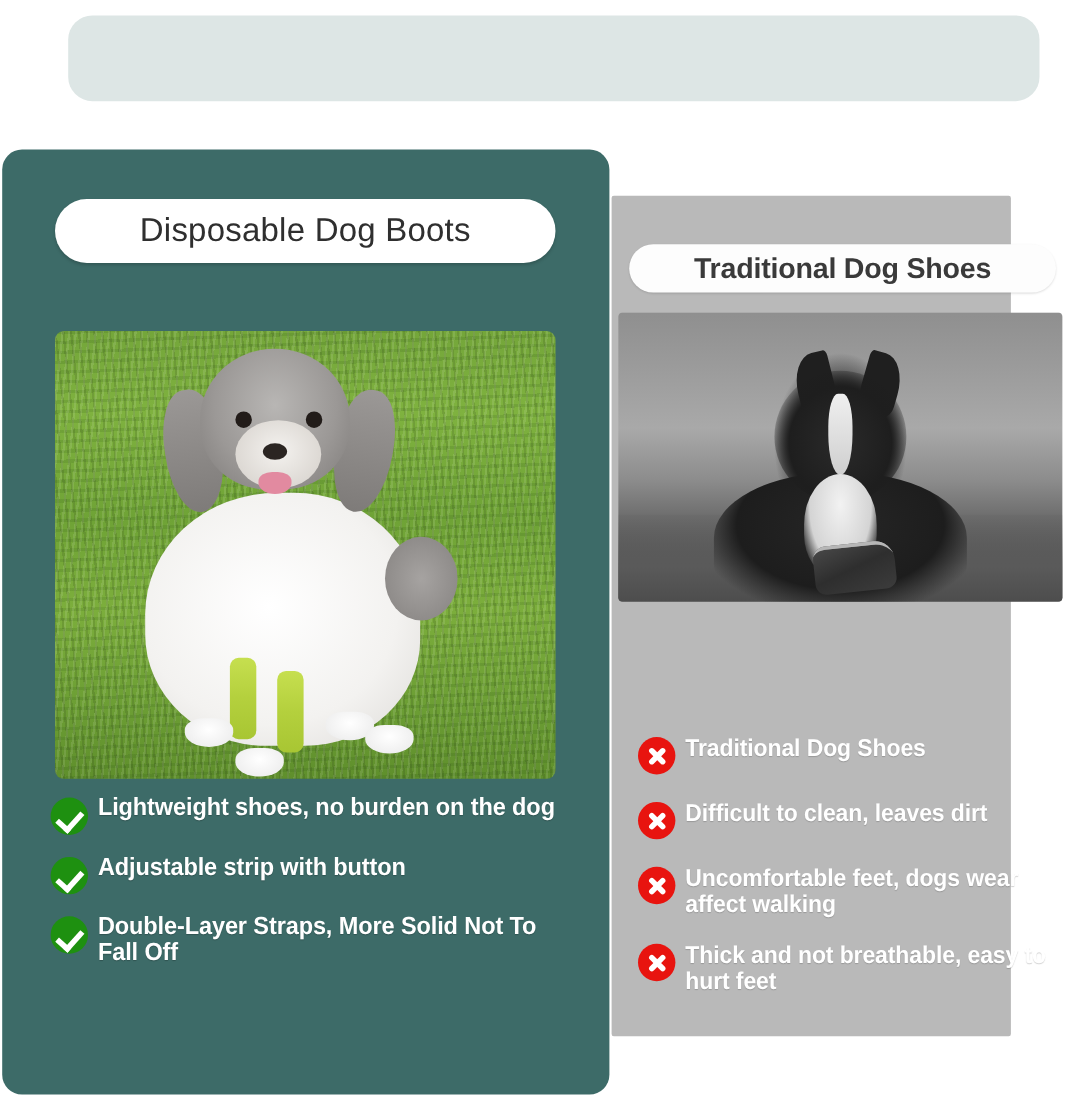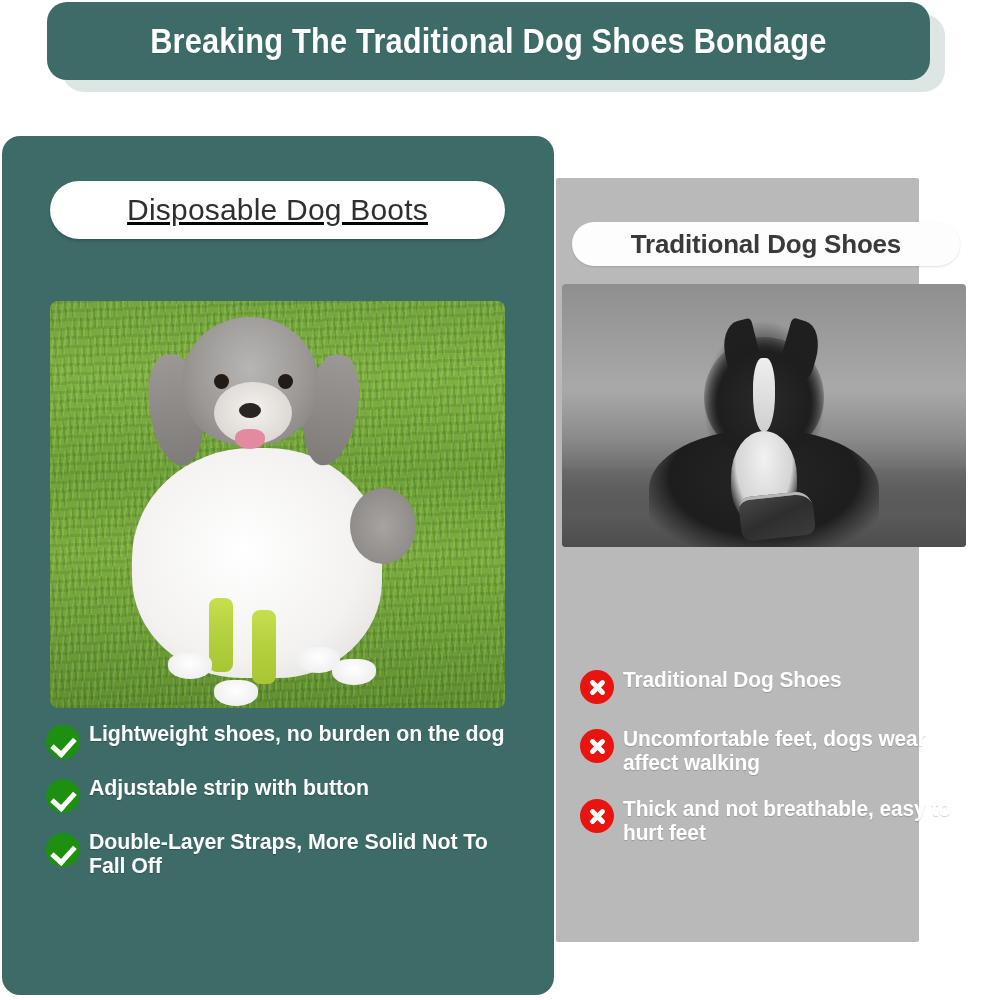--- a/index.html
+++ b/index.html
@@ -111,21 +111,20 @@
     position: absolute; left: 2px; top: 136px;
     width: 552px; height: 859px;
     background: #3d6b68; border-radius: 18px;
   }
   .pill-teal {
     position: absolute; left: 48px; top: 45px;
     width: 455px; height: 58px;
     background: #ffffff; border-radius: 29px;
     display: flex; align-items: center; justify-content: center;
     box-shadow: 0 2px 3px rgba(0,0,0,0.18);
-    text-decoration: underline;
   }
   .pill-teal span {
     color: #2f2f2f; font-size: 30px; font-weight: normal;
     letter-spacing: 0.2px; white-space: nowrap;
   }
 
   
   .photo-color {
     position: absolute; left: 48px; top: 165px;
     width: 455px; height: 407px;
@@ -265,23 +264,20 @@
     font-size: 22px;
     text-shadow: 0 1px 1px rgba(0,0,0,0.18);
   }
 </style>
 </head>
 <body>
 
 <div id="root">
 
   <div class="banner-shadow"></div>
-  <div class="banner">
-    <div class="banner-title">Breaking The Traditional Dog Shoes Bondage</div>
-  </div>
 
   <div class="panel-gray">
 
     <div class="pill-gray">
       <span>Traditional Dog Shoes</span>
     </div>
 
     <div class="photo-bw">
       <div class="bw-ground"></div>
       <div class="bw-body"></div>
@@ -290,20 +286,24 @@
       <div class="bw-head"></div>
       <div class="bw-blaze"></div>
       <div class="bw-chest"></div>
       <div class="bw-boot"></div>
     </div>
 
     <div class="list-gray">
       <div class="item">
         <span class="ico ico-x"></span>
         <span class="item-text">Traditional Dog Shoes</span>
+      </div>
+      <div class="item">
+        <span class="ico ico-x"></span>
+        <span class="item-text">Difficult to clean, leaves dirt</span>
       </div>
       <div class="item">
         <span class="ico ico-x"></span>
         <span class="item-text">Uncomfortable feet, dogs wear affect walking</span>
       </div>
       <div class="item">
         <span class="ico ico-x"></span>
         <span class="item-text">Thick and not breathable, easy to hurt feet</span>
       </div>
     </div>

